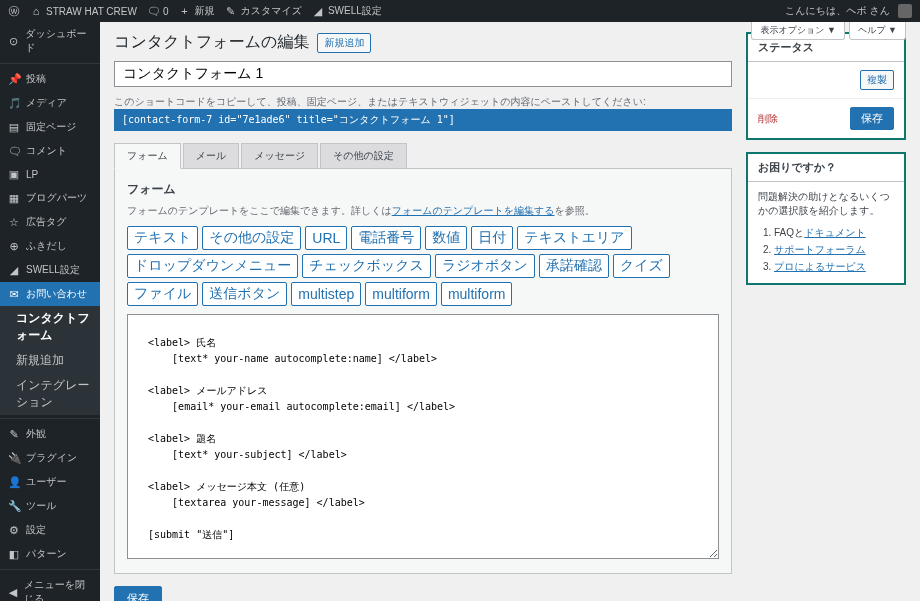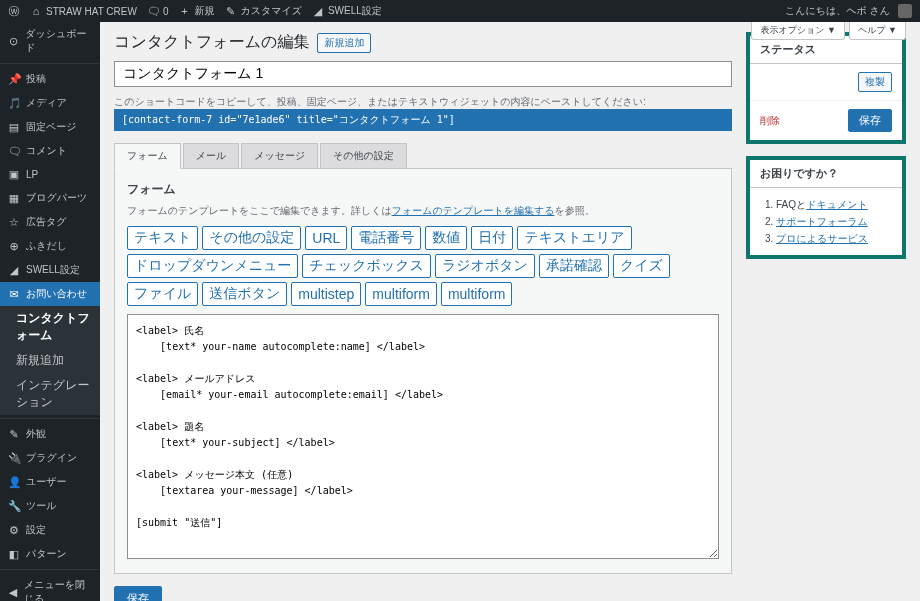--- a/index.html
+++ b/index.html
@@ -28,23 +28,23 @@
 .shortcode { background: #2271b1; color: #fff; padding: 4px 8px; font-size: 10px; font-family: monospace; margin-bottom: 12px; display: block; }
 .tabs { display: flex; border-bottom: 1px solid #c3c4c7; }
 .tab { padding: 5px 12px; background: #dcdcde; border: 1px solid #c3c4c7; border-bottom: none; margin-right: 2px; font-size: 10px; cursor: pointer; }
 .tab.active { background: #f6f7f7; border-bottom: 1px solid #f6f7f7; margin-bottom: -1px; }
 .panel { background: #f6f7f7; border: 1px solid #c3c4c7; border-top: none; padding: 12px; }
 .panel h2 { font-size: 12px; font-weight: 600; margin-bottom: 6px; }
 .panel-desc { font-size: 10px; color: #646970; margin-bottom: 8px; }
 .panel-desc a { color: #2271b1; text-decoration: underline; }
 .tag-btns { display: flex; flex-wrap: wrap; gap: 4px; margin-bottom: 8px; }
 .tag-btn { border: 1px solid #2271b1; color: #2271b1; background: #fff; padding: 2px 6px; font-size: 14px; border-radius: 2px; cursor: pointer; }
-.code-area { width: 100%; height: 245px; font-family: monospace; font-size: 10px; padding: 8px; border: 1px solid #8c8f94; background: #fff; resize: vertical; line-height: 1.6; }
+.code-area { width: 100%; height: 245px; font-family: monospace; font-size: 10px; padding: 20px; border: 1px solid #8c8f94; background: #fff; resize: vertical; line-height: 1.6; }
 .btn-primary { background: #2271b1; color: #fff; border: 1px solid #2271b1; padding: 4px 12px; font-size: 11px; border-radius: 2px; cursor: pointer; margin-top: 12px; }
-.postbox { background: #fff; border: 4px solid #0f766e; margin-bottom: 12px; }
+.postbox { background: #fff; border: 2px solid #0f766e; margin-bottom: 12px; }
 .postbox-header { padding: 6px 10px; border-bottom: 1px solid #c3c4c7; font-size: 11px; font-weight: 600; }
 .postbox-inside { padding: 8px 10px; font-size: 10px; }
 .postbox-row { display: flex; justify-content: space-between; align-items: center; }
 .delete-link { color: #b32d2e; cursor: pointer; }
 .postbox ol { padding-left: 16px; font-size: 10px; line-height: 1.7; }
 .postbox a { color: #2271b1; text-decoration: underline; }
 .screen-meta { position: absolute; right: 14px; top: 0; display: flex; gap: 4px; }
 .screen-tab { background: #fff; border: 1px solid #c3c4c7; border-top: none; padding: 2px 8px; font-size: 9px; border-radius: 0 0 3px 3px; cursor: pointer; }
 .footer { padding: 8px 0; color: #646970; font-size: 10px; display: flex; justify-content: space-between; margin-top: 20px; }
 </style>
@@ -240,20 +240,21 @@
           <button class="btn-small">複製</button>
         </div>
         <div class="postbox-inside postbox-row" style="border-top:1px solid #eee">
           <span class="delete-link">削除</span>
           <button class="btn-primary" style="margin:0;padding:3px 10px">保存</button>
         </div>
       </div>
       <div class="postbox">
         <div class="postbox-header">お困りですか？</div>
         <div class="postbox-inside">
+          <p style="margin-bottom:6px">問題解決の助けとなるいくつかの選択肢を紹介します。</p>
           <ol>
             <li><span>FAQと</span><a>ドキュメント</a></li>
             <li><a>サポートフォーラム</a></li>
             <li><a>プロによるサービス</a></li>
           </ol>
         </div>
       </div>
     </div>
   </div>
 </div>

